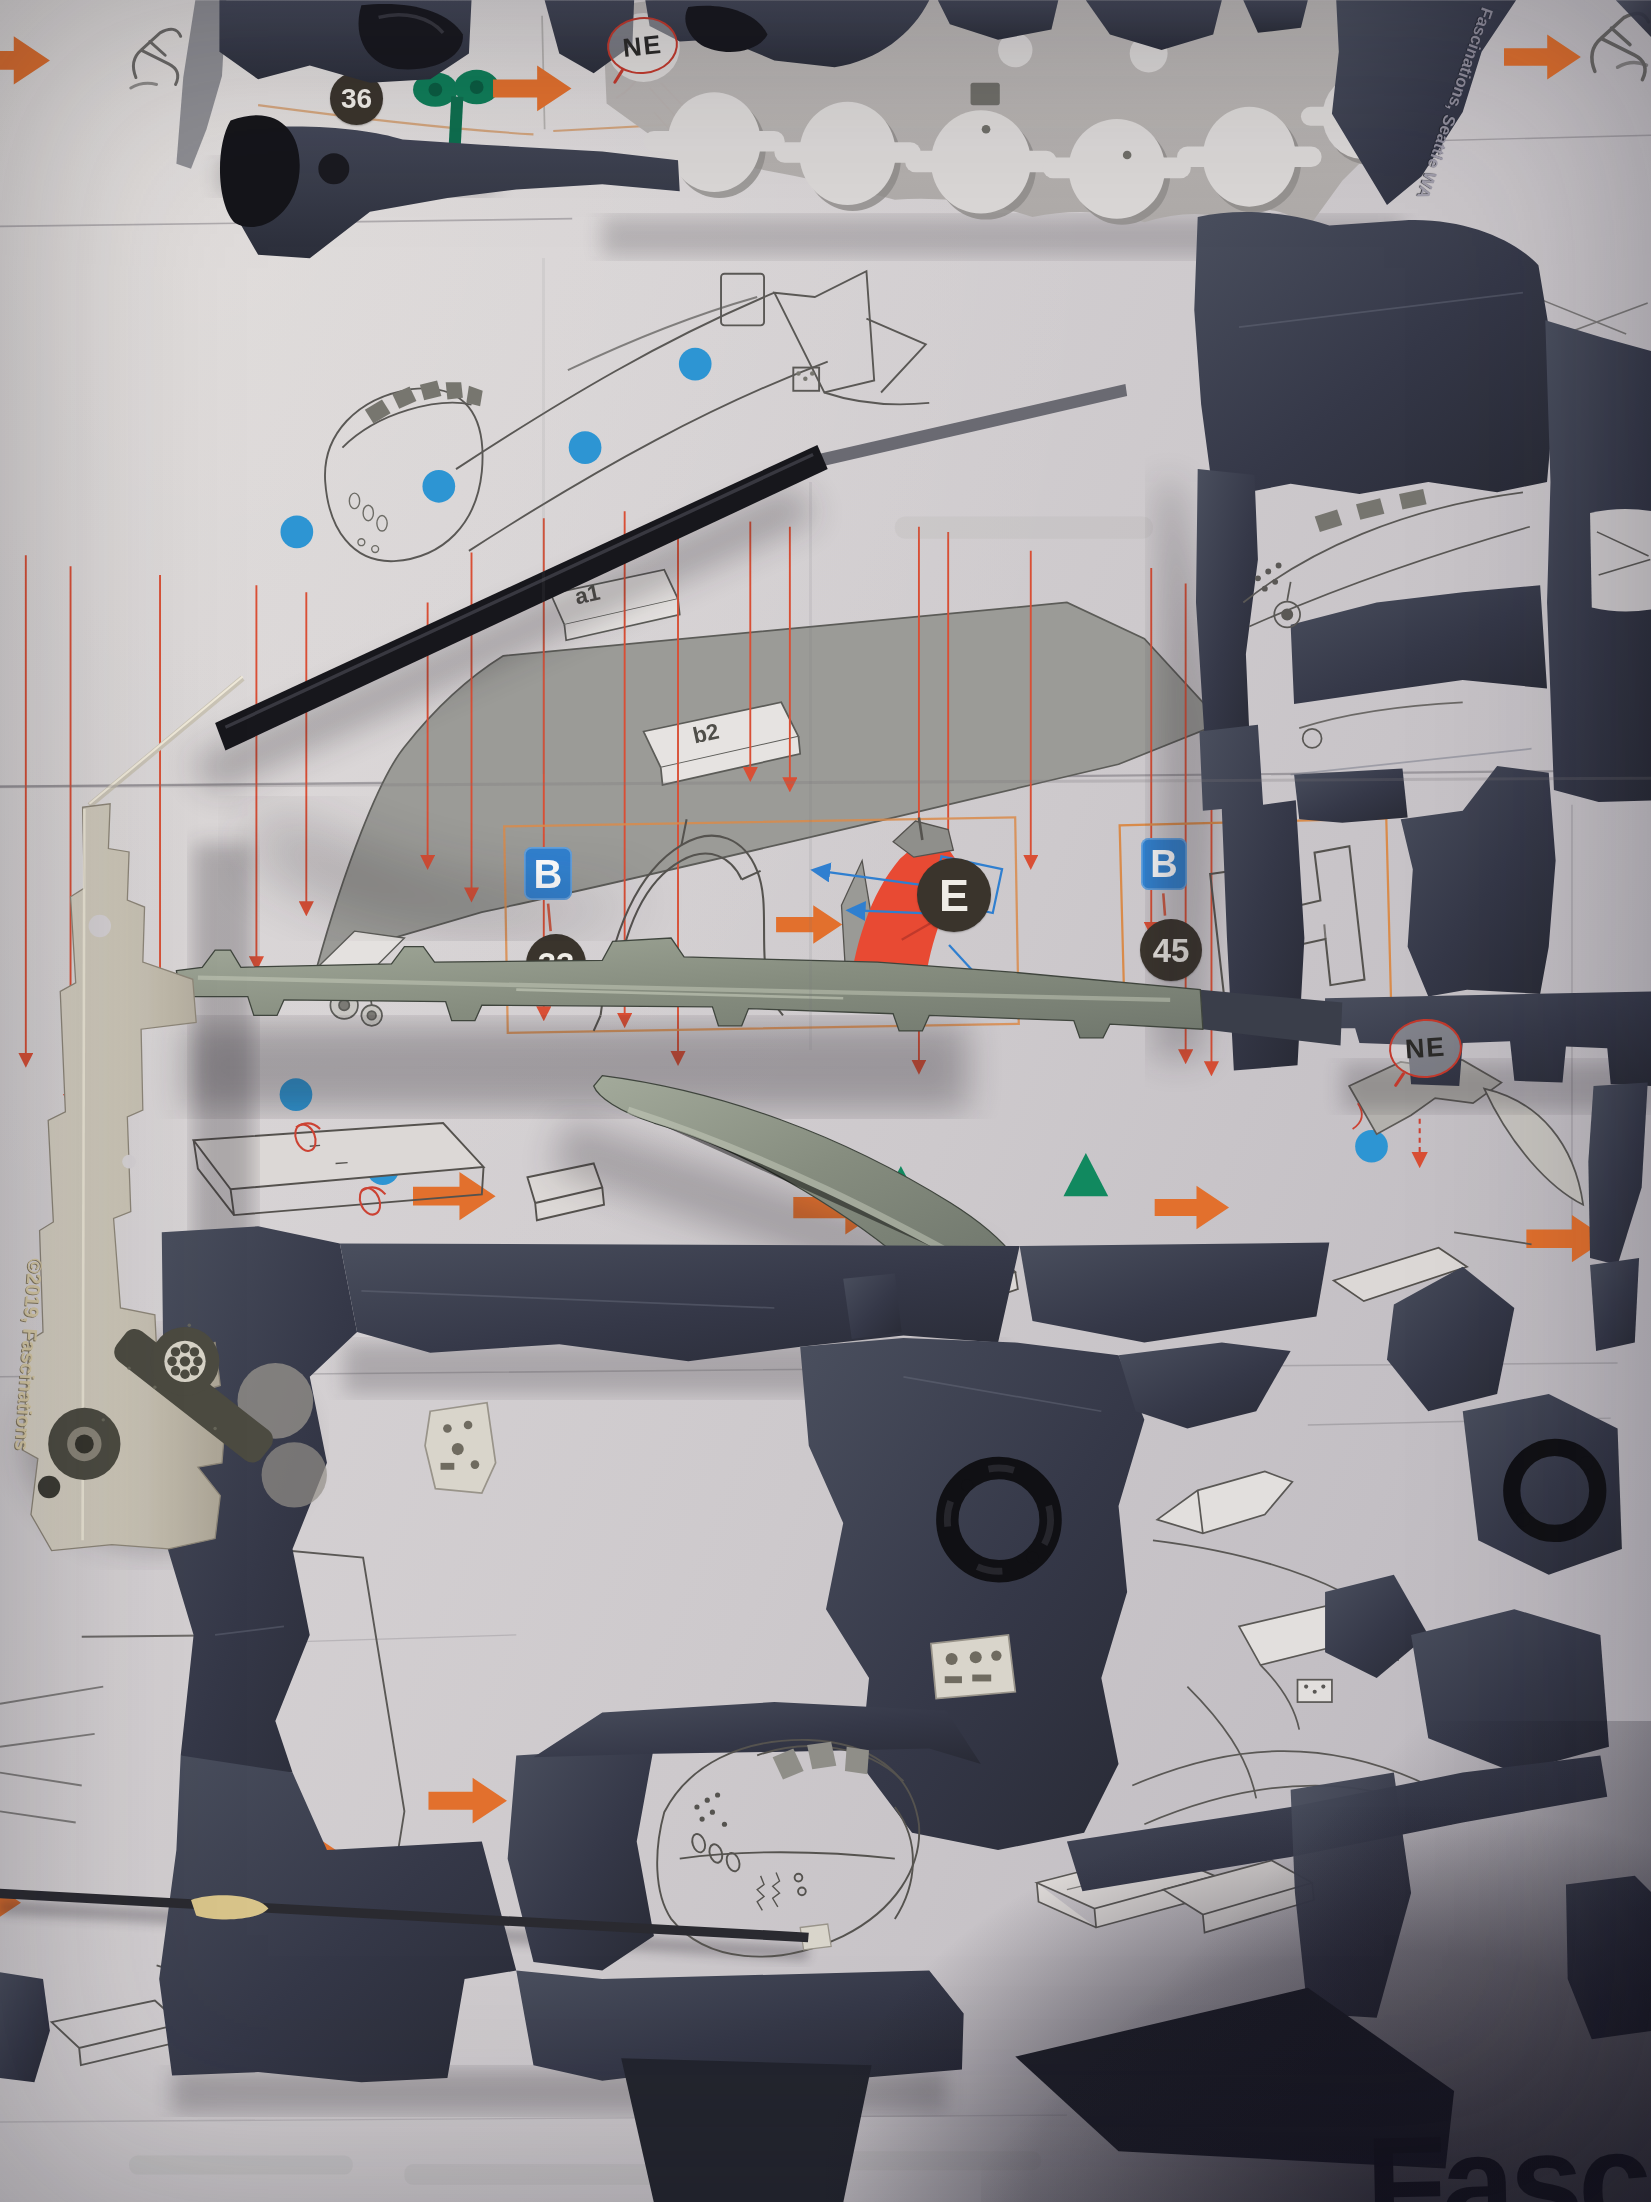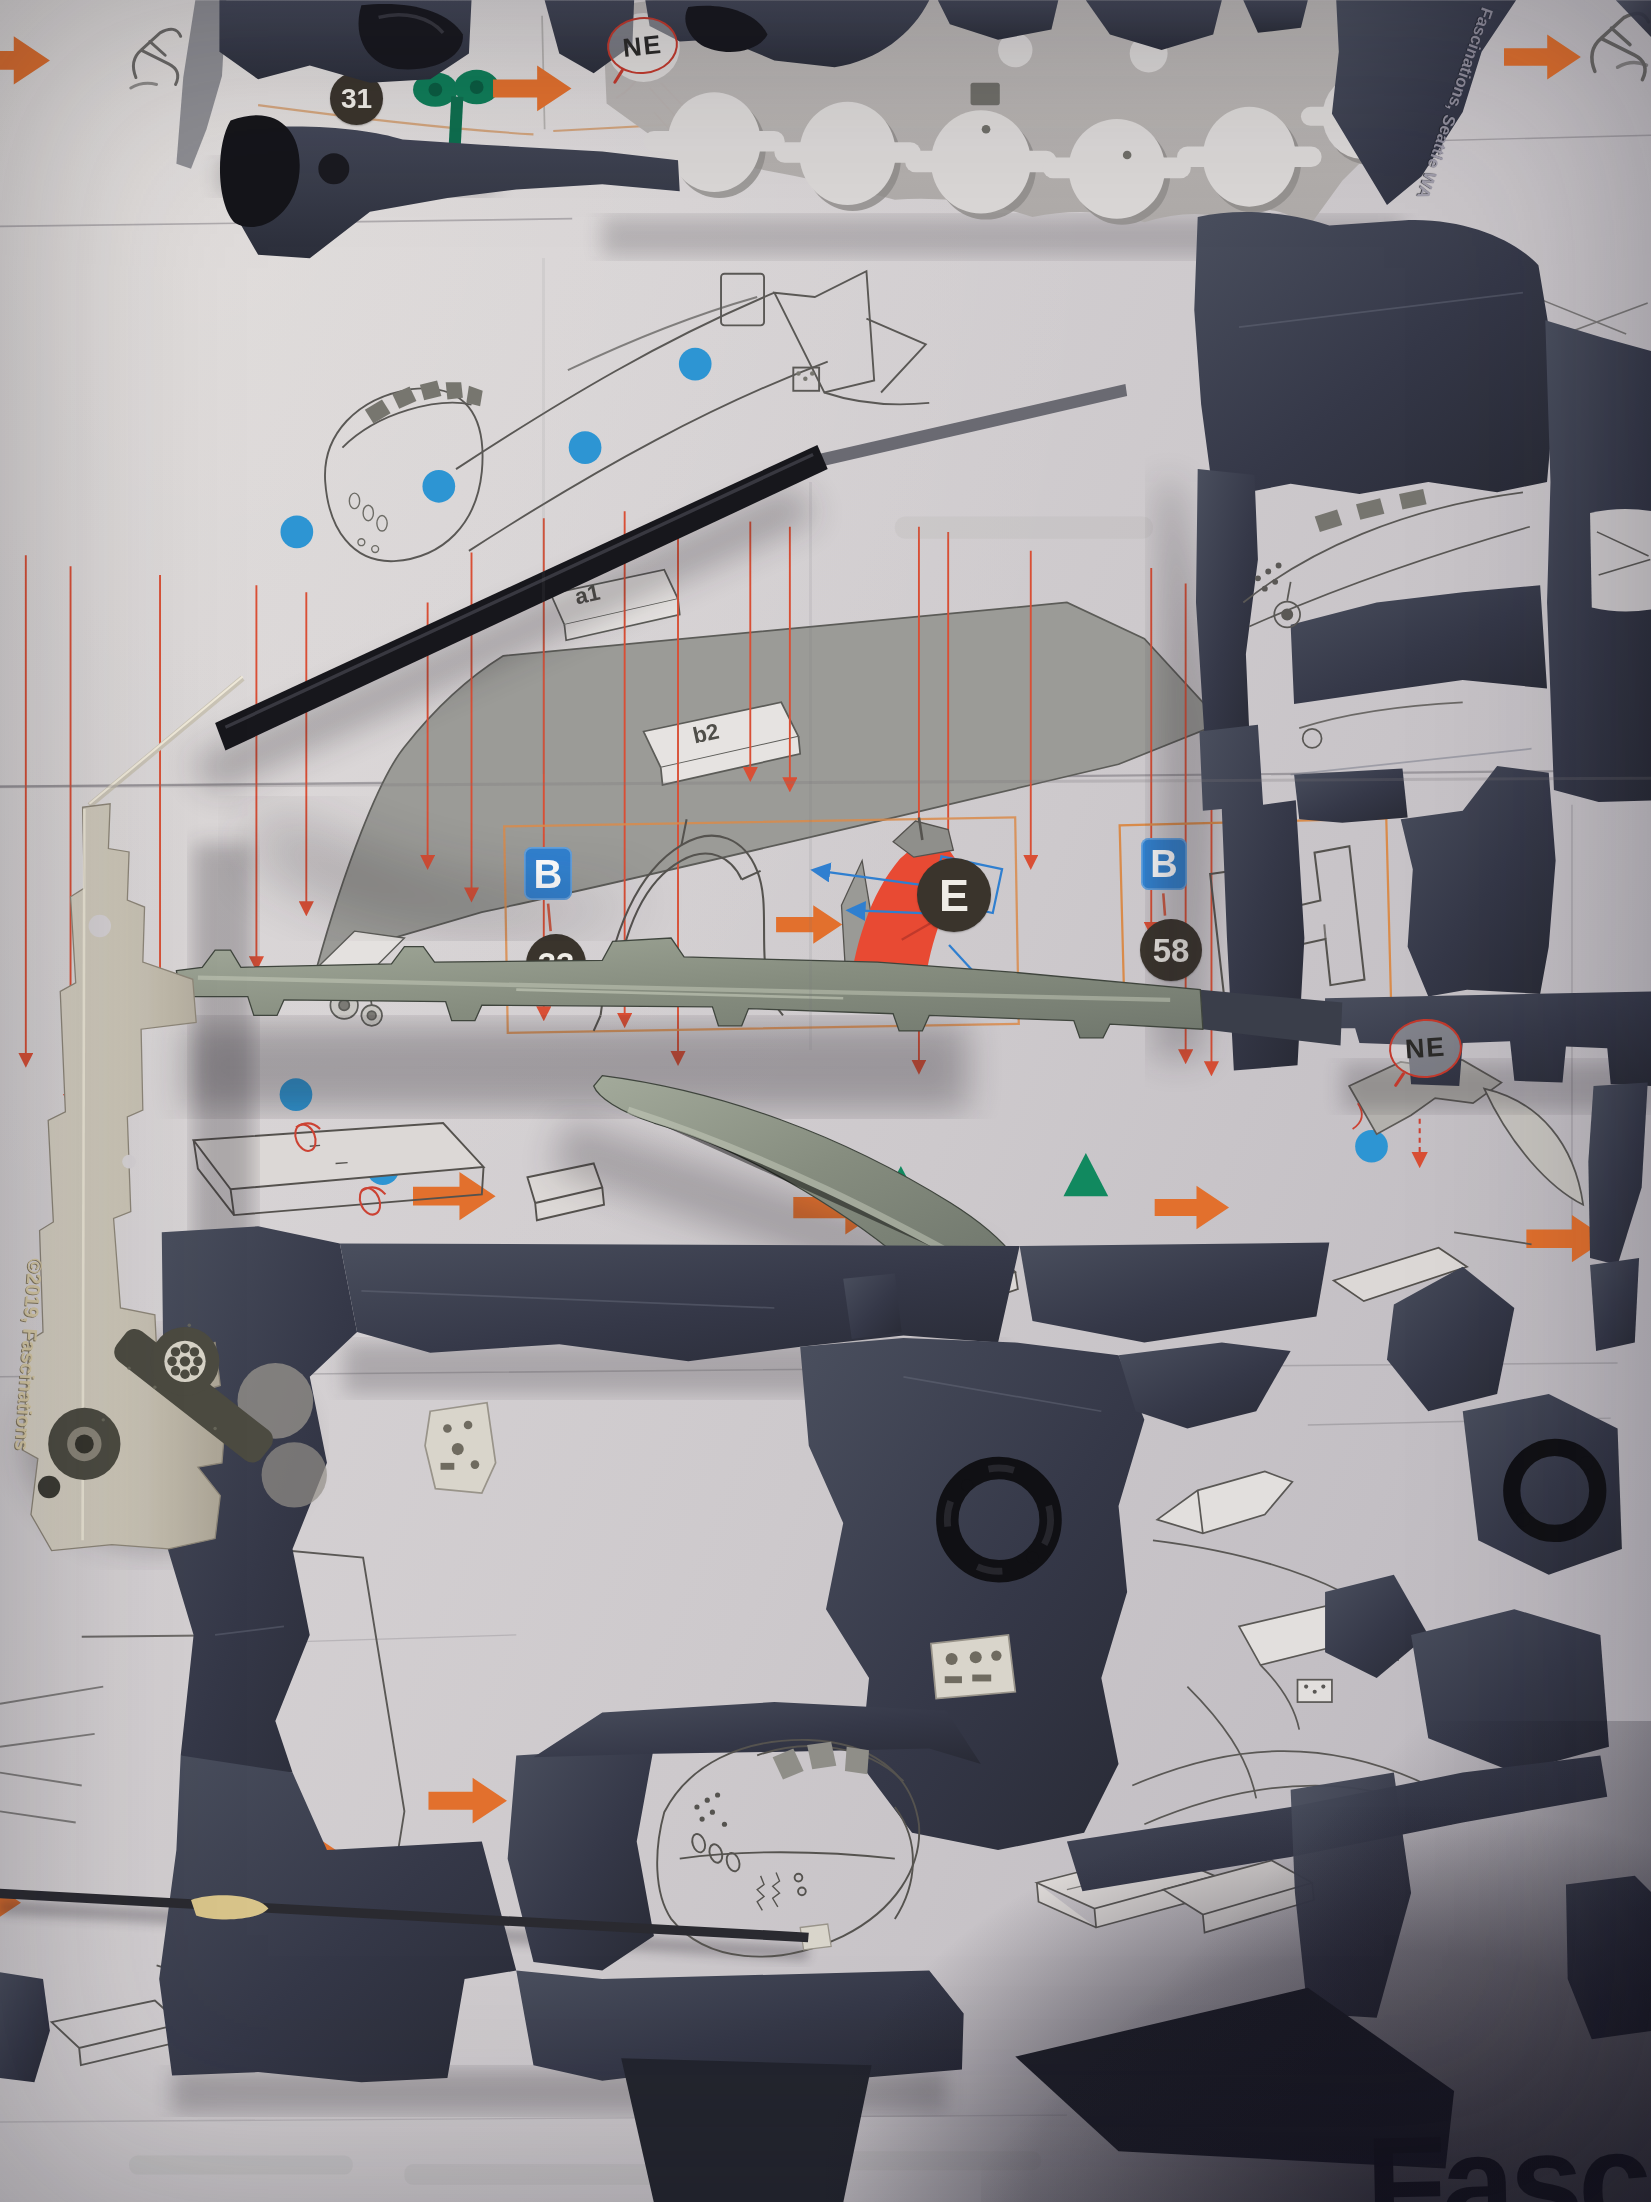--- a/index.html
+++ b/index.html
@@ -298,28 +298,28 @@
     </g>
 
     <g fill="#8f958d">
       <rect x="150" y="2505" width="260" height="22" rx="10" opacity=".12"></rect>
       <rect x="470" y="2515" width="420" height="24" rx="10" opacity=".12"></rect>
       <rect x="950" y="2500" width="260" height="22" rx="10" opacity=".1"></rect>
       <rect x="1040" y="600" width="300" height="26" rx="12" opacity=".1"></rect>
     </g>
   </svg>
 
-  <div class="lbl circle" style="left:330px;top:72px;width:53px;height:53px;font-size:28px">31</div>
+  <div class="lbl circle" style="left:330px;top:72px;width:53px;height:53px;font-size:28px">36</div>
 
   <div class="lbl bplate" style="left:524px;top:847px;width:48px;height:53px;font-size:40px">B</div>
   <div class="lbl circle" style="left:526px;top:934px;width:60px;height:60px;font-size:33px">33</div>
   <div class="lbl circle" style="left:917px;top:858px;width:74px;height:74px;font-size:45px">E</div>
 
   <div class="lbl bplate" style="left:1141px;top:838px;width:46px;height:52px;font-size:38px">B</div>
-  <div class="lbl circle" style="left:1140px;top:919px;width:62px;height:62px;font-size:33px">58</div>
+  <div class="lbl circle" style="left:1140px;top:919px;width:62px;height:62px;font-size:33px">45</div>
 
   <div class="slab-label" style="left:575px;top:582px;font-size:22.4px;transform:rotate(-12deg)">a1</div>
   <div class="slab-label" style="left:693px;top:721px;font-size:22.4px;transform:rotate(-12deg)">b2</div>
 
   <svg class="layer" width="1652" height="2203" viewBox="0 0 1920 2560">
     <defs>
       <linearGradient id="gnav" x1="0" y1="0" x2="1" y2="1">
         <stop offset="0" stop-color="#4a4f5e"></stop>
           <stop offset=".55" stop-color="#353848"></stop>
           <stop offset="1" stop-color="#282a35"></stop>

